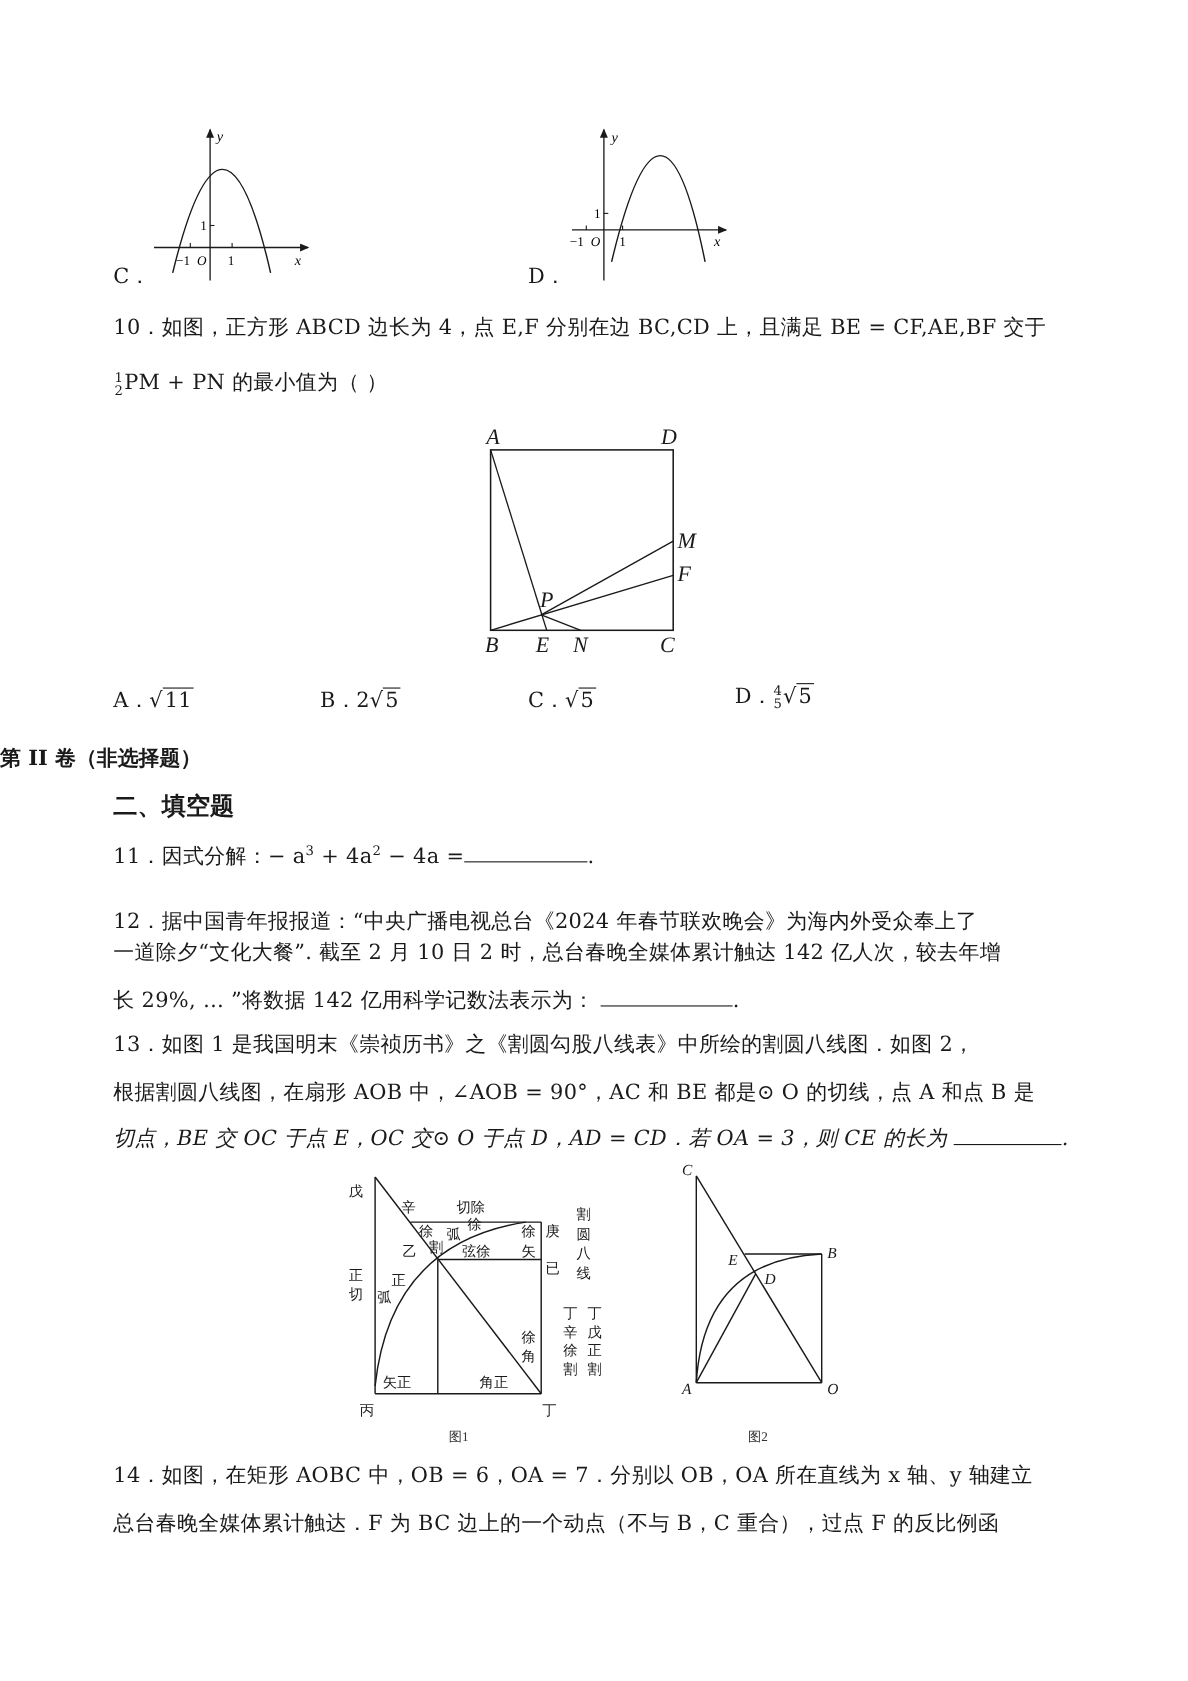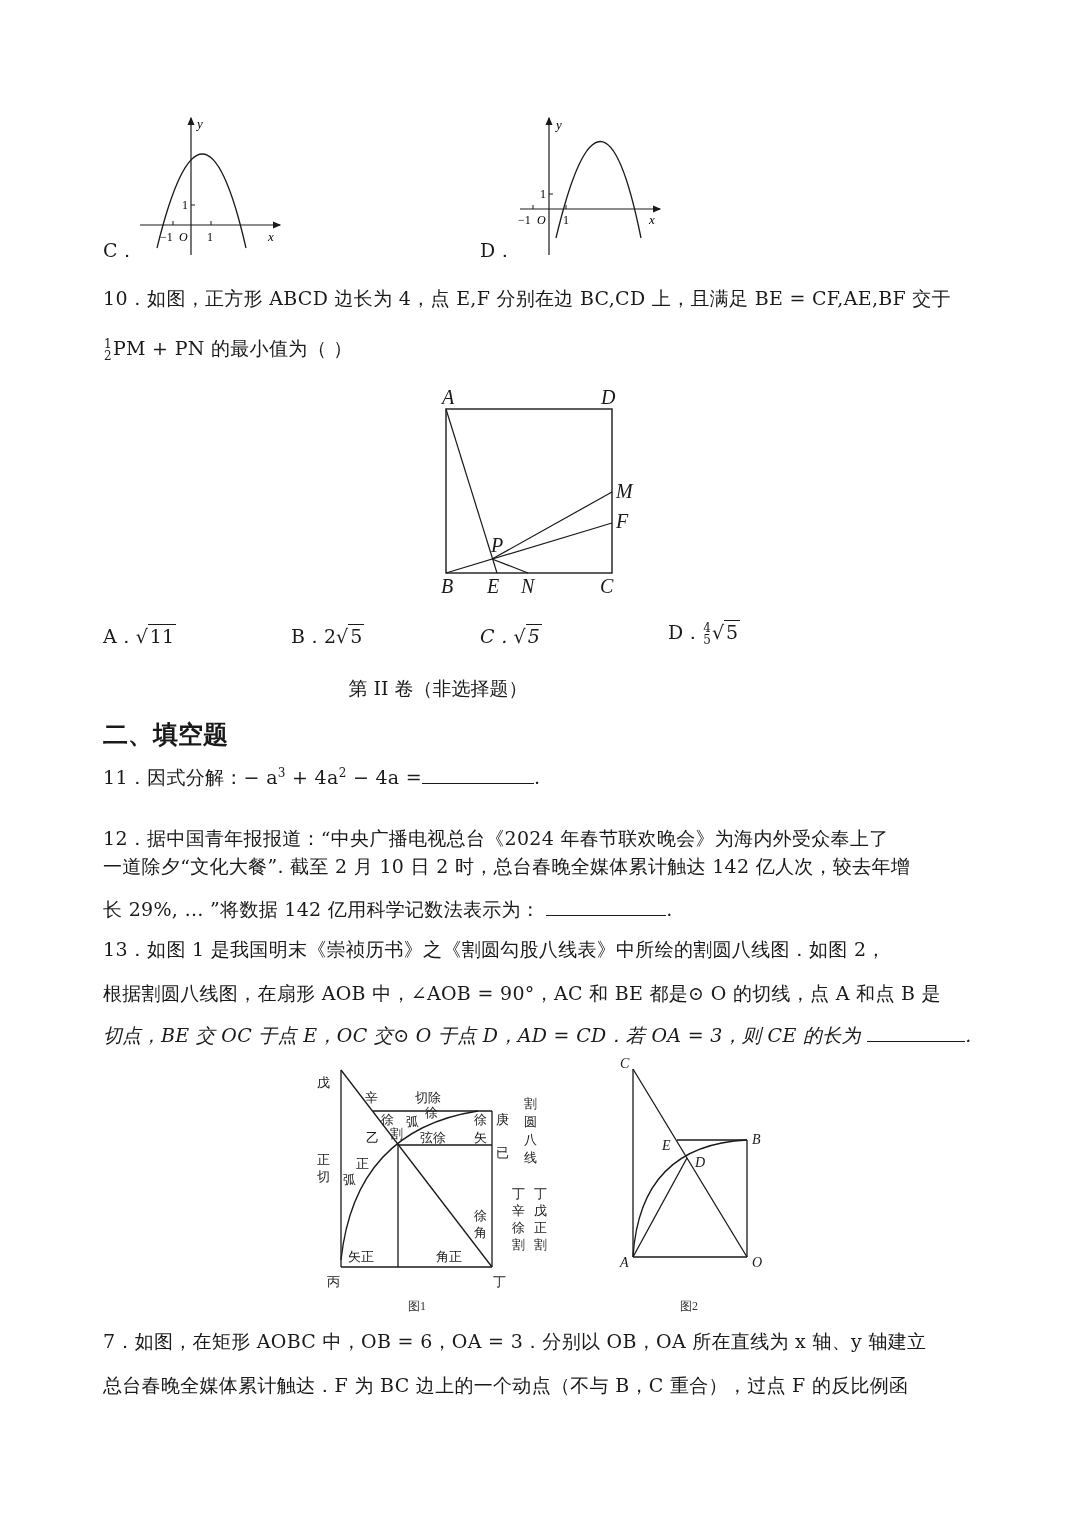--- a/index.html
+++ b/index.html
@@ -1,22 +1,22 @@
 <!DOCTYPE html>
 <html><head>
 <meta charset="utf-8">
 <style>
   html, body { margin: 0; padding: 0; background: #ffffff; }
   body { width: 1080px; height: 1528px; position: relative; overflow: hidden;
          font-family: "DejaVu Serif", "Liberation Serif", serif; color: #1a1a1a; }
   .abs { position: absolute; }
   .line { position: absolute; left: 103px; font-size: 19px; line-height: 28px; white-space: nowrap; letter-spacing: 0.3px; }
   .opt-label { position: absolute; font-size: 19px; }
-  .center-title { position: absolute; left: 0; width: 876px; text-align: center; font-size: 19px; font-weight: normal; }
-  .section { position: absolute; left: 103px; font-size: 25px; font-weight: bold; }
+  .center-title { position: absolute; left: 0; width: 876px; font-size: 19px; font-weight: bold; }
+  .section { position: absolute; left: 103px; font-size: 22px; font-weight: bold; }
   .blank { display: inline-block; border-bottom: 1.5px solid #1a1a1a; vertical-align: baseline; height: 18px; }
   svg text { font-family: "Liberation Serif", "DejaVu Serif", serif; }
   .frac { display: inline-block; vertical-align: middle; text-align: center; font-size: 12px; line-height: 12px; margin: 0 1px; }
   .frac span { display: block; }
   .sqrt { border-top: 1.3px solid #1a1a1a; padding: 0 2px; }
 </style>
 </head>
 <body>
 
 <div class="abs" style="left:100px;top:110px;width:300px;height:160px;">
@@ -86,21 +86,21 @@
   </svg>
 </div>
 
 <div class="abs" style="left:103px;top:624px;width:800px;height:34px;font-size:19px;">
   <div class="abs" style="left:0;top:0;">
     <span>A．</span>√<span class="sqrt">11</span>
   </div>
   <div class="abs" style="left:188px;top:0;">
     <span>B．</span><span>2</span>√<span class="sqrt">5</span>
   </div>
-  <div class="abs" style="left:377px;top:0;font-style:italic;">
+  <div class="abs" style="left:377px;top:0;">
     <span>C．</span>√<span class="sqrt">5</span>
   </div>
   <div class="abs" style="left:565px;top:-4px;">
     <span>D．</span><span class="frac"><span>4</span><span>5</span></span>√<span class="sqrt">5</span>
   </div>
 </div>
 
 <div class="center-title" style="top:676px;">第 II 卷（非选择题）</div>
 <div class="section" style="top:718px;">二、填空题</div>
 
@@ -189,14 +189,14 @@
       <text x="62" y="100">E</text>
       <text x="95" y="117">D</text>
       <text x="152" y="94">B</text>
       <text x="20" y="217">A</text>
       <text x="152" y="217">O</text>
     </g>
     <text x="80" y="260" font-size="12" fill="#333" font-family="DejaVu Sans, sans-serif">图2</text>
   </svg>
 </div>
 
-<div class="line" style="top:1327px;">7．如图，在矩形 AOBC 中，OB = 6，OA = 3．分别以 OB，OA 所在直线为 x 轴、y 轴建立</div>
+<div class="line" style="top:1327px;">14．如图，在矩形 AOBC 中，OB = 6，OA = 7．分别以 OB，OA 所在直线为 x 轴、y 轴建立</div>
 <div class="line" style="top:1371px;">总台春晚全媒体累计触达．F 为 BC 边上的一个动点（不与 B，C 重合），过点 F 的反比例函</div>
 
 </body></html>

